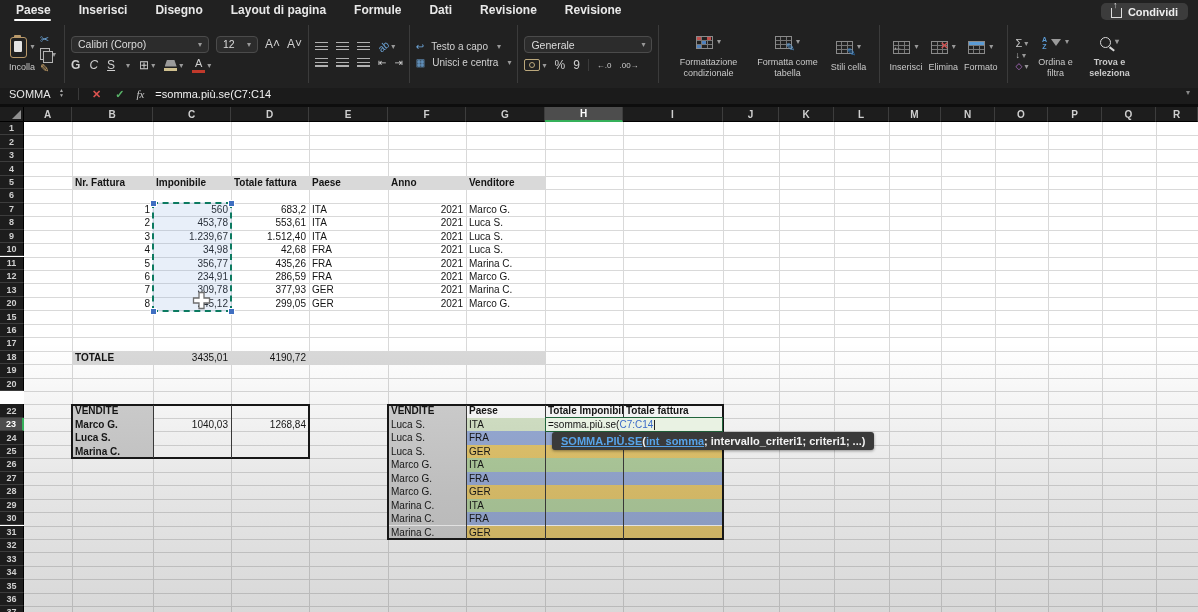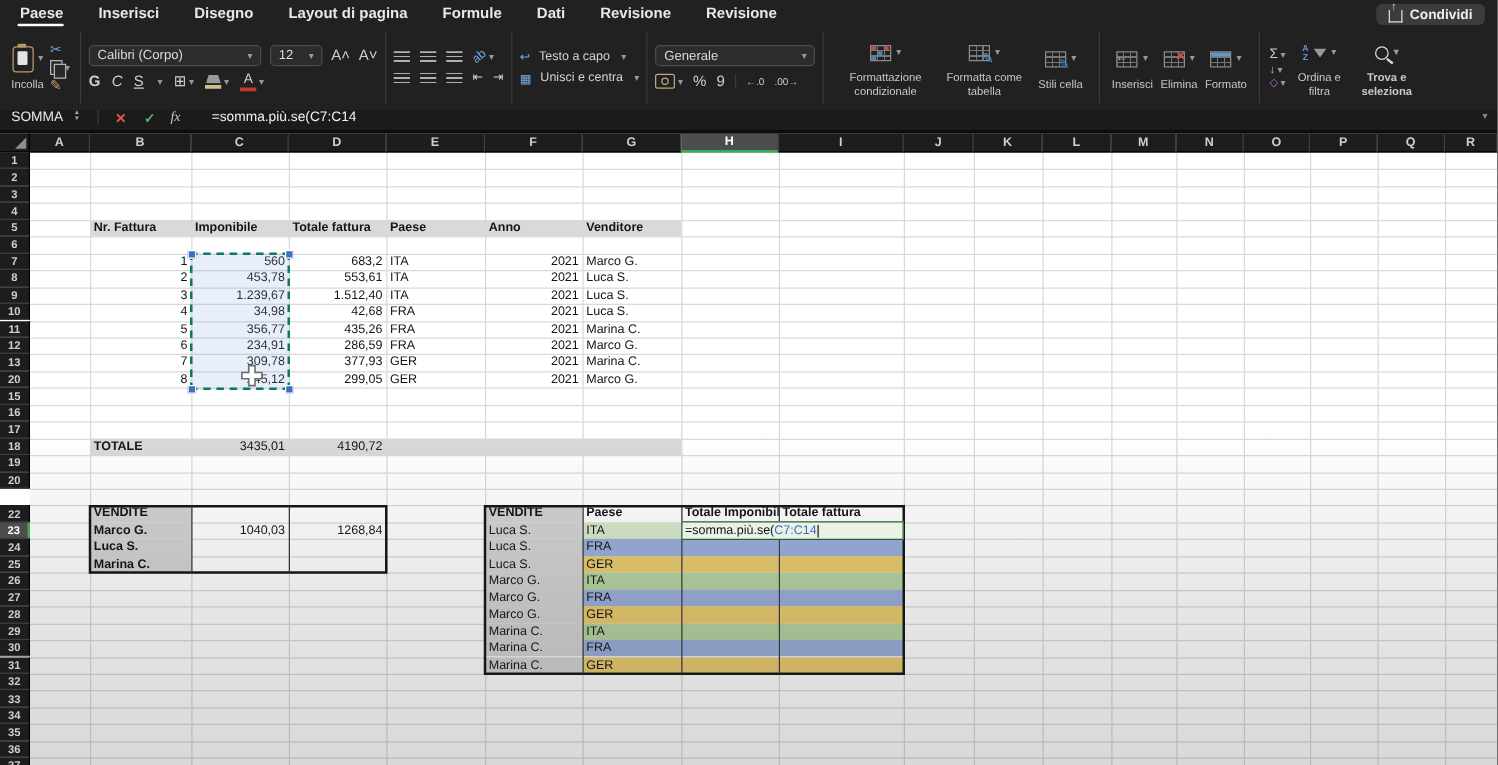--- a/index.html
+++ b/index.html
@@ -58,21 +58,21 @@
   .shareic::after{content:"↑";position:absolute;left:1px;top:-8px;font-size:9px;color:#ddd;}
 
   
   #fbar{position:absolute;top:88px;left:0;width:1198px;height:16px;background:#1b1b1b;display:flex;
         align-items:flex-start;color:#ddd;font-size:11px;z-index:70;}
   #namebox{width:50px;padding-left:9px;font-size:11px;color:#e8e8e8;}
   .stepper{display:flex;flex-direction:column;font-size:5px;color:#aaa;line-height:1;margin-right:8px;}
   .fsep{width:1px;height:12px;background:#3a3a3a;margin:0 6px;}
   #fx-cancel{color:#d9534f;font-weight:700;margin:0 7px;font-size:11px;}
   #fx-confirm{color:#58b368;font-weight:700;margin:0 7px;font-size:11px;}
-  #fx-label{color:#c9c9c9;font-style:italic;font-family:"Liberation Serif",serif;margin:0 25px 0 5px;}
+  #fx-label{color:#c9c9c9;font-style:italic;font-family:"Liberation Serif",serif;margin:0 11px 0 5px;}
   #fx-text{color:#f2f2f2;white-space:pre;}
   #fbar-exp{margin-left:auto;margin-right:8px;color:#888;font-size:8px;}
   #strip{position:absolute;top:104px;height:3px;left:0;width:1198px;background:#0d0d0d;z-index:70;}
 
   
   .colhdr{position:absolute;background:#1d1d1d;color:#cfcfcf;font-size:10px;font-weight:700;display:flex;
           align-items:center;justify-content:center;border-right:1px solid #3d3d3d;border-bottom:1px solid #000;
           box-sizing:border-box;z-index:15;}
   .colhdr.active{background:#4d4d4d;color:#fff;border-bottom:2px solid #35b05a;}
   .rowhdr{position:absolute;background:#1d1d1d;color:#cfcfcf;font-size:9px;font-weight:700;display:flex;
@@ -358,20 +358,21 @@
   <div id="vignette"></div>
 
   <div id="selection"></div>
   <div class="handle" style="left:150px;top:199.5px"></div>
   <div class="handle" style="left:228px;top:199.5px"></div>
   <div class="handle" style="left:150px;top:307.5px"></div>
   <div class="handle" style="left:228px;top:307.5px"></div>
 
   <div id="editbox"><span>=somma.più.se(</span><span class="rng">C7:C14</span><span id="caret"></span></div>
 
+  <div id="tooltip"><span class="lnk">SOMMA.PIÙ.SE</span><span>(</span><span class="lnk">int_somma</span><span>; intervallo_criteri1; criteri1; ...)</span></div>
 
   <div id="cursor">
     <svg width="19" height="19" viewBox="0 0 19 19">
         <path d="M7 1.5 h5 v5.5 h5.5 v5 h-5.5 v5.5 h-5 v-5.5 h-5.5 v-5 h5.5 z" fill="#fff" stroke="#6e6e6e" stroke-width="1.3"></path>
       </svg>
   </div>
 <div class="gl-v" style="left: 72px; top: 122px; width: 1px; height: 490px;"></div>
     <div class="gl-v" style="left: 153px; top: 122px; width: 1px; height: 490px;"></div>
     <div class="gl-v" style="left: 231px; top: 122px; width: 1px; height: 490px;"></div>
     <div class="gl-v" style="left: 309px; top: 122px; width: 1px; height: 490px;"></div>

